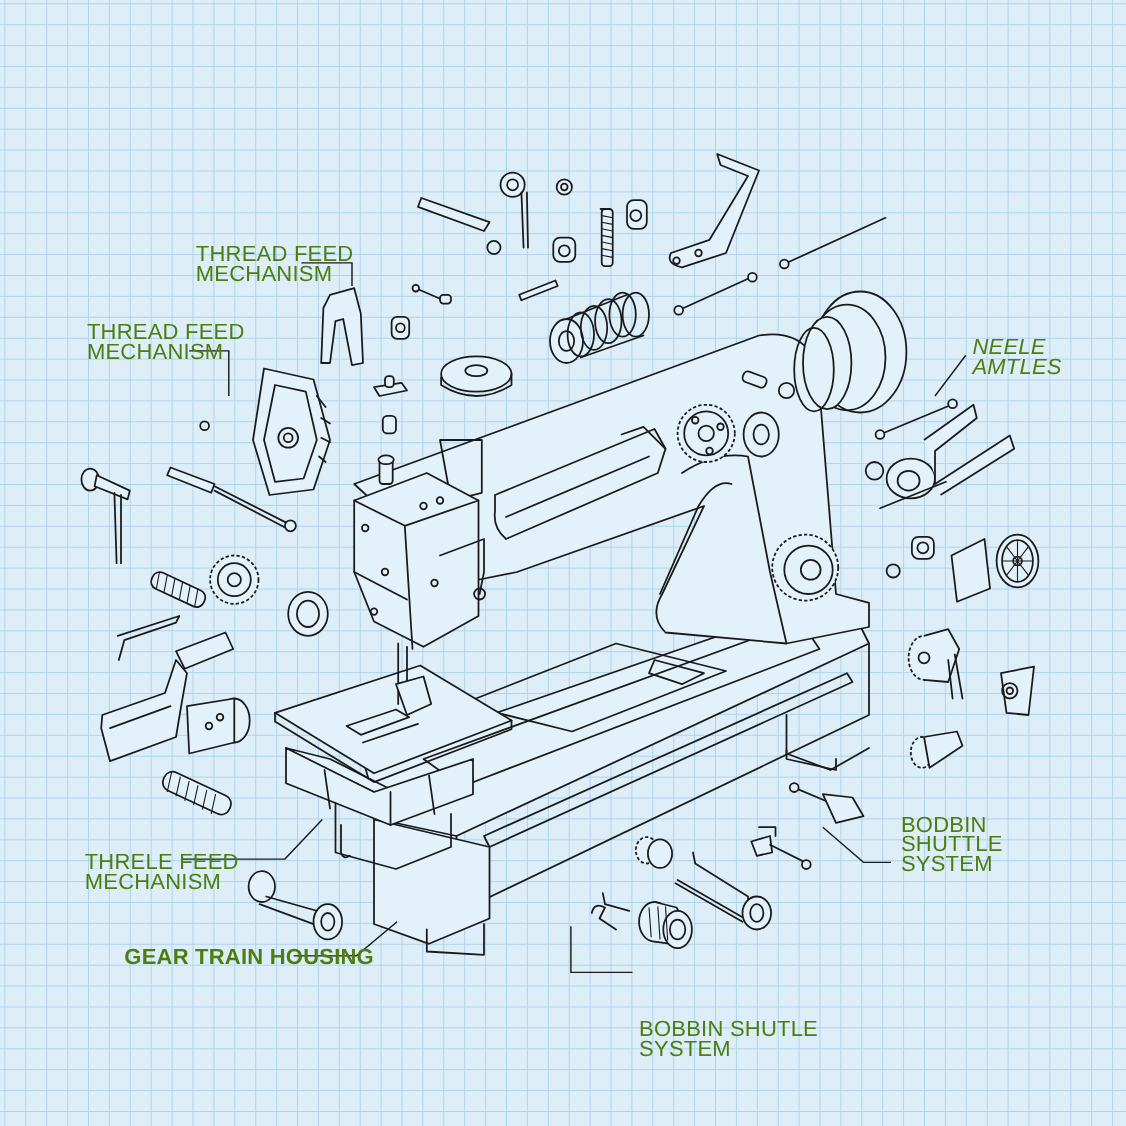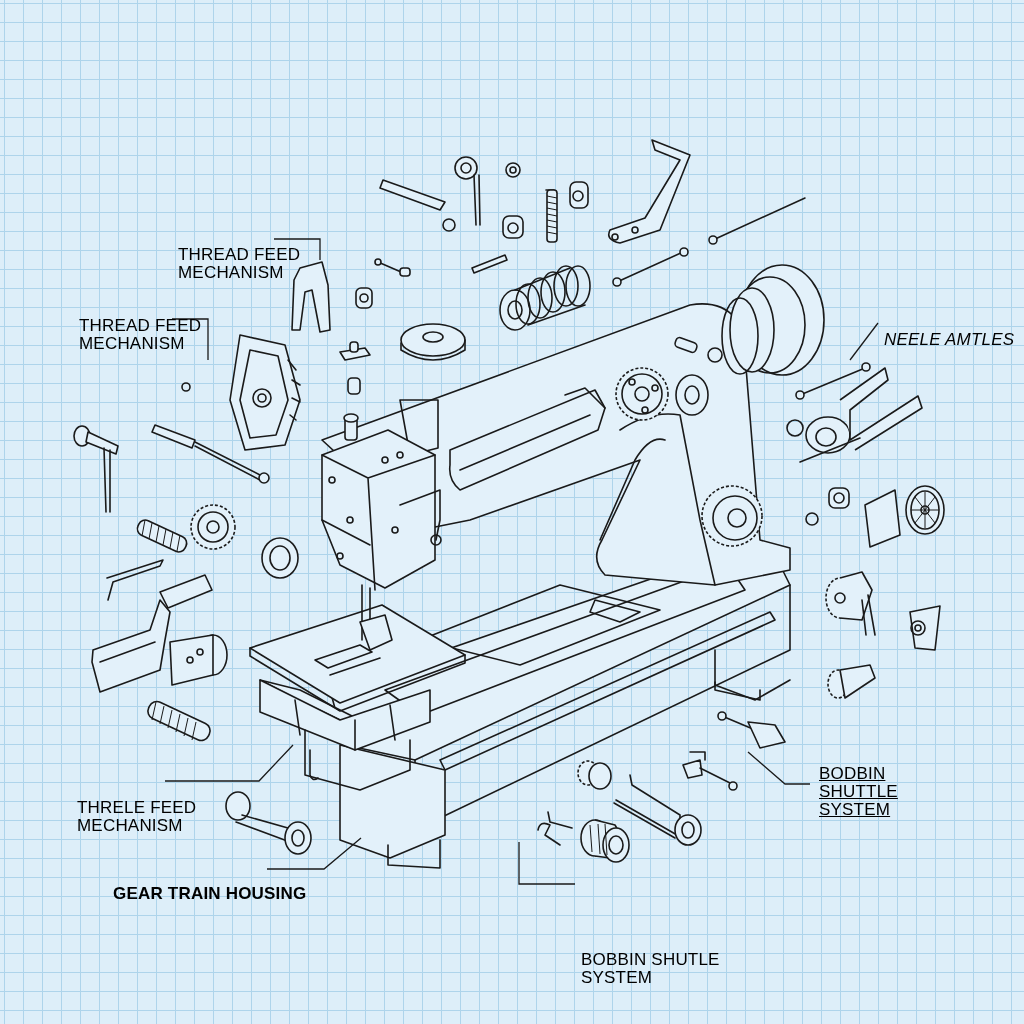--- a/index.html
+++ b/index.html
@@ -5,22 +5,22 @@
   html,body{margin:0;padding:0;}
   body{width:1024px;height:1024px;overflow:hidden;position:relative;
     background-color:#ddeef9;
     background-image:
       linear-gradient(to right, #aed4eb 1px, transparent 1px),
       linear-gradient(to bottom, #aed4eb 1px, transparent 1px);
     background-size:19px 19px;
     background-position:4px 3px;
     font-family:"Liberation Sans", "DejaVu Sans", sans-serif;}
   #drawing{position:absolute;left:0;top:0;width:1024px;height:1024px;}
-  .lbl{position:absolute;color:#000000;font-size:17px;line-height:18px;letter-spacing:0.2px;
-    white-space:pre-line;text-transform:uppercase;margin-top:24px;}
+  .lbl{position:absolute;color:#4d7c0f;font-size:20px;line-height:18px;letter-spacing:0.2px;
+    white-space:pre-line;text-transform:uppercase;}
   svg .s{fill:none;stroke:#1a1a1a;stroke-width:1.6;stroke-linejoin:round;stroke-linecap:round;}
   svg .f{fill:#e3f1fa;stroke:#1a1a1a;stroke-width:1.6;stroke-linejoin:round;}
   svg .t{fill:none;stroke:#1a1a1a;stroke-width:1;}
   svg .ld{fill:none;stroke:#1a1a1a;stroke-width:1.3;}
 </style>
 </head>
 <body>
 
 <div id="drawing">
 <svg width="1024" height="1024" viewBox="0 0 1024 1024">
@@ -303,19 +303,19 @@
 </svg>
 
 
 <div class="lbl" style="left:178px;top:222px;">THREAD FEED
 MECHANISM</div>
 <div class="lbl" style="left:79px;top:293px;">THREAD FEED
 MECHANISM</div>
 <div class="lbl" style="left:884px;top:307px;font-style:italic;">NEELE AMTLES</div>
 <div class="lbl" style="left:77px;top:775px;">THRELE FEED
 MECHANISM</div>
-<div class="lbl" style="left:819px;top:741px;text-decoration:underline;">BODBIN
+<div class="lbl" style="left:819px;top:741px;">BODBIN
 SHUTTLE
 SYSTEM</div>
 <div class="lbl" style="left:113px;top:861px;font-weight:bold;">GEAR TRAIN HOUSING</div>
 <div class="lbl" style="left:581px;top:927px;">BOBBIN SHUTLE
 SYSTEM</div>
 </div>
 
 </body></html>

